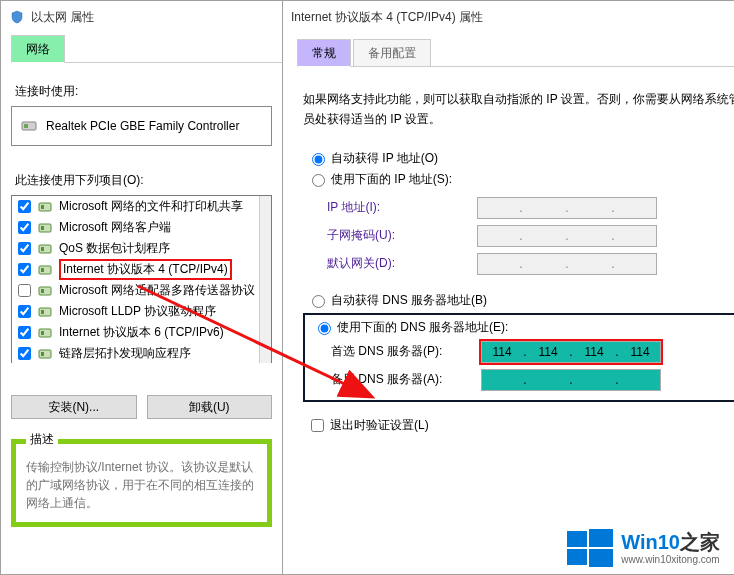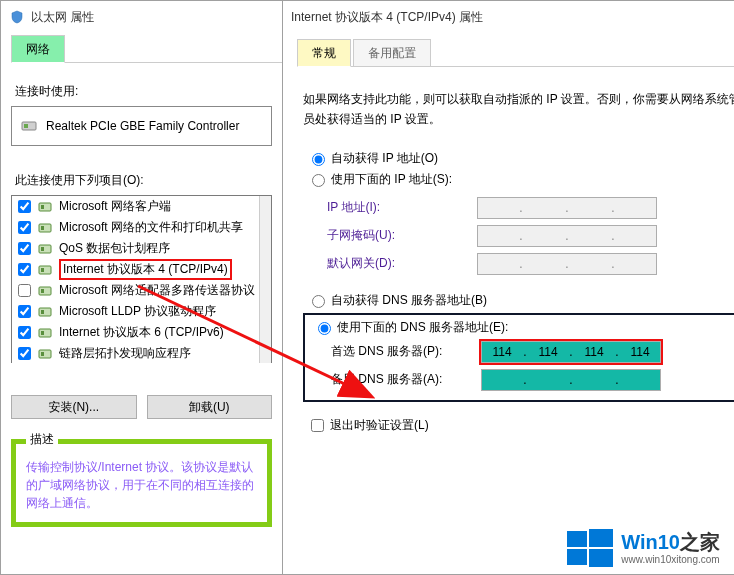--- a/index.html
+++ b/index.html
@@ -29,27 +29,27 @@
 .scrollbar { width:17px; background:#f0f0f0; border-left:1px solid #ccc; }
 .items-flex { display:flex; }
 .items-inner { flex:1; }
 
 .btn-row { display:flex; gap:10px; margin-top:10px; }
 .btn { flex:1; height:24px; border:1px solid #adadad; background:#e1e1e1; font-size:12px; display:flex; align-items:center; justify-content:center; }
 
 .desc-box { margin-top:14px; }
 .desc-fieldset { border:5px solid #84cc16; border-radius:0; padding: 8px 10px 10px 10px; position:relative; margin:0; }
 .desc-legend { font-size:12px; padding: 0 4px; position:relative; top:-2px; }
-.desc-text { font-size:12px; line-height:1.5; color:#8b5cf6; }
+.desc-text { font-size:12px; line-height:1.5; color:#737373; }
 
 
 #win-right { left: 282px; top: 0; width: 492px; height: 575px; }
 #win-right .body { padding: 4px 14px 10px 14px; }
 .tabstrip2 { border-bottom: 1px solid #ccc; margin-top:2px; }
-.tab2 { display:inline-block; padding:5px 14px 4px; border:1px solid #ccc; border-bottom:1px solid #fff; margin-right:-1px; margin-bottom:-1px; background:#fef9c3; font-size:12px; }
+.tab2 { display:inline-block; padding:5px 14px 4px; border:1px solid #ccc; border-bottom:1px solid #fff; margin-right:-1px; margin-bottom:-1px; background:#c4b5fd; font-size:12px; }
 .tab2.inactive { border-bottom:1px solid #ccc; background:#f5f5f5; color:#666; }
 
 .info-text { font-size:12px; line-height:1.7; margin:22px 6px 20px 6px; }
 
 .radio-row { display:flex; align-items:center; margin:4px 10px; font-size:12px; }
 .radio-row input[type=radio]{ margin-right:6px; }
 
 .form-grid { margin: 6px 18px 10px 30px; }
 .form-row { display:flex; align-items:center; height:28px; }
 .form-label { flex: 0 0 150px; font-size:12px; }
@@ -110,31 +110,31 @@
       <div class="items-top items-flex">
         <div class="items-inner" id="items-inner">
             <div class="item-row">
               <input type="checkbox" checked="" style="">
               <span class="row-icon">
                 <svg width="14" height="14" viewBox="0 0 14 14">
                   <rect x="1" y="3" width="12" height="8" rx="1" fill="#c9e0b8" stroke="#5a8f3e"></rect>
                   <rect x="3" y="5" width="3" height="4" fill="#5a8f3e"></rect>
                 </svg>
               </span>
+              <span class="item-label">Microsoft 网络的文件和打印机共享</span>
+            </div>
+            <div class="item-row">
+              <input type="checkbox" checked="" style="">
+              <span class="row-icon">
+                <svg width="14" height="14" viewBox="0 0 14 14">
+                  <rect x="1" y="3" width="12" height="8" rx="1" fill="#c9e0b8" stroke="#5a8f3e"></rect>
+                  <rect x="3" y="5" width="3" height="4" fill="#5a8f3e"></rect>
+                </svg>
+              </span>
               <span class="item-label">Microsoft 网络客户端</span>
-            </div>
-            <div class="item-row">
-              <input type="checkbox" checked="" style="">
-              <span class="row-icon">
-                <svg width="14" height="14" viewBox="0 0 14 14">
-                  <rect x="1" y="3" width="12" height="8" rx="1" fill="#c9e0b8" stroke="#5a8f3e"></rect>
-                  <rect x="3" y="5" width="3" height="4" fill="#5a8f3e"></rect>
-                </svg>
-              </span>
-              <span class="item-label">Microsoft 网络的文件和打印机共享</span>
             </div>
             <div class="item-row">
               <input type="checkbox" checked="" style="">
               <span class="row-icon">
                 <svg width="14" height="14" viewBox="0 0 14 14">
                   <rect x="1" y="3" width="12" height="8" rx="1" fill="#c9e0b8" stroke="#5a8f3e"></rect>
                   <rect x="3" y="5" width="3" height="4" fill="#5a8f3e"></rect>
                 </svg>
               </span>
               <span class="item-label">QoS 数据包计划程序</span>

